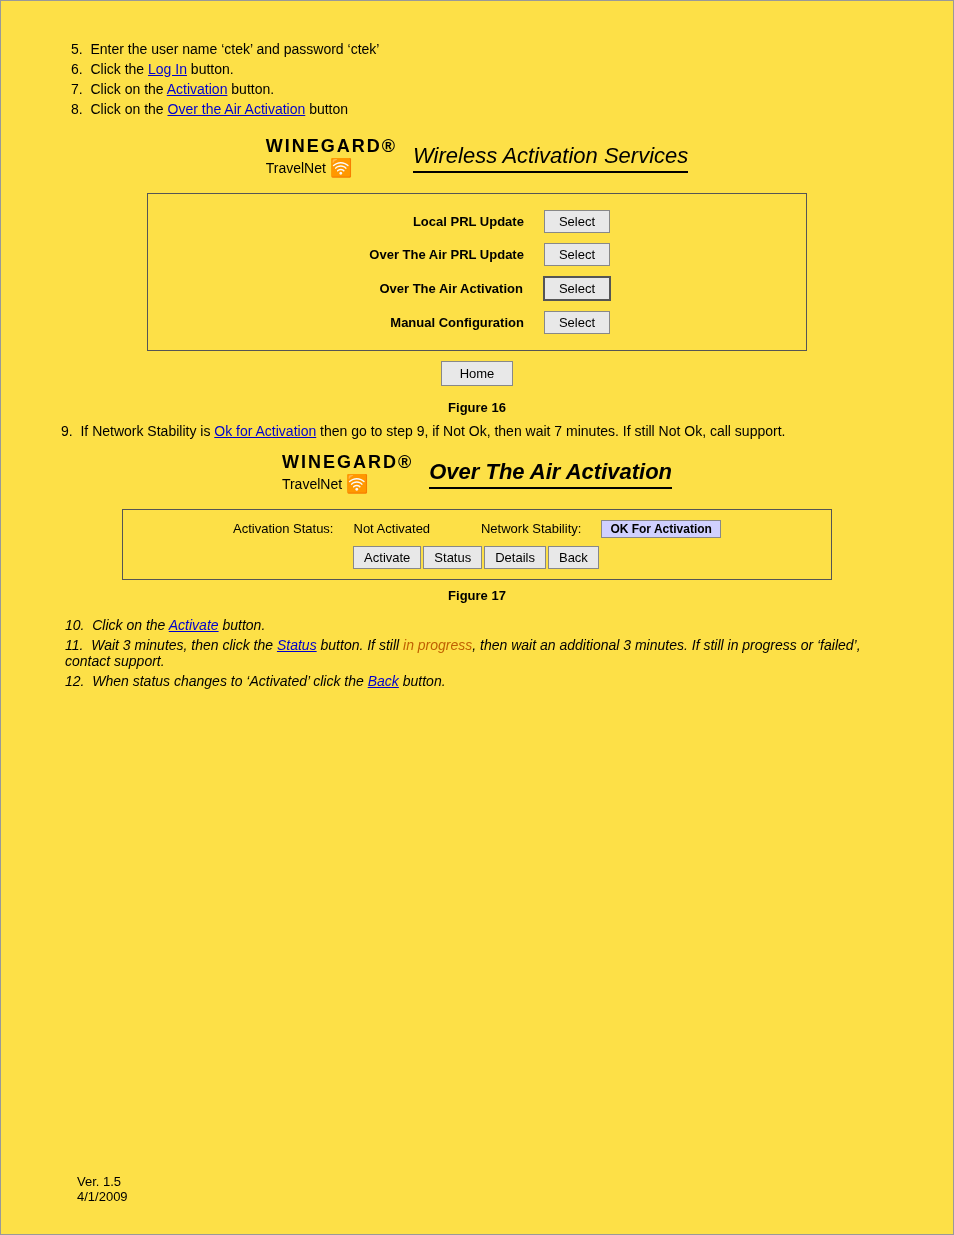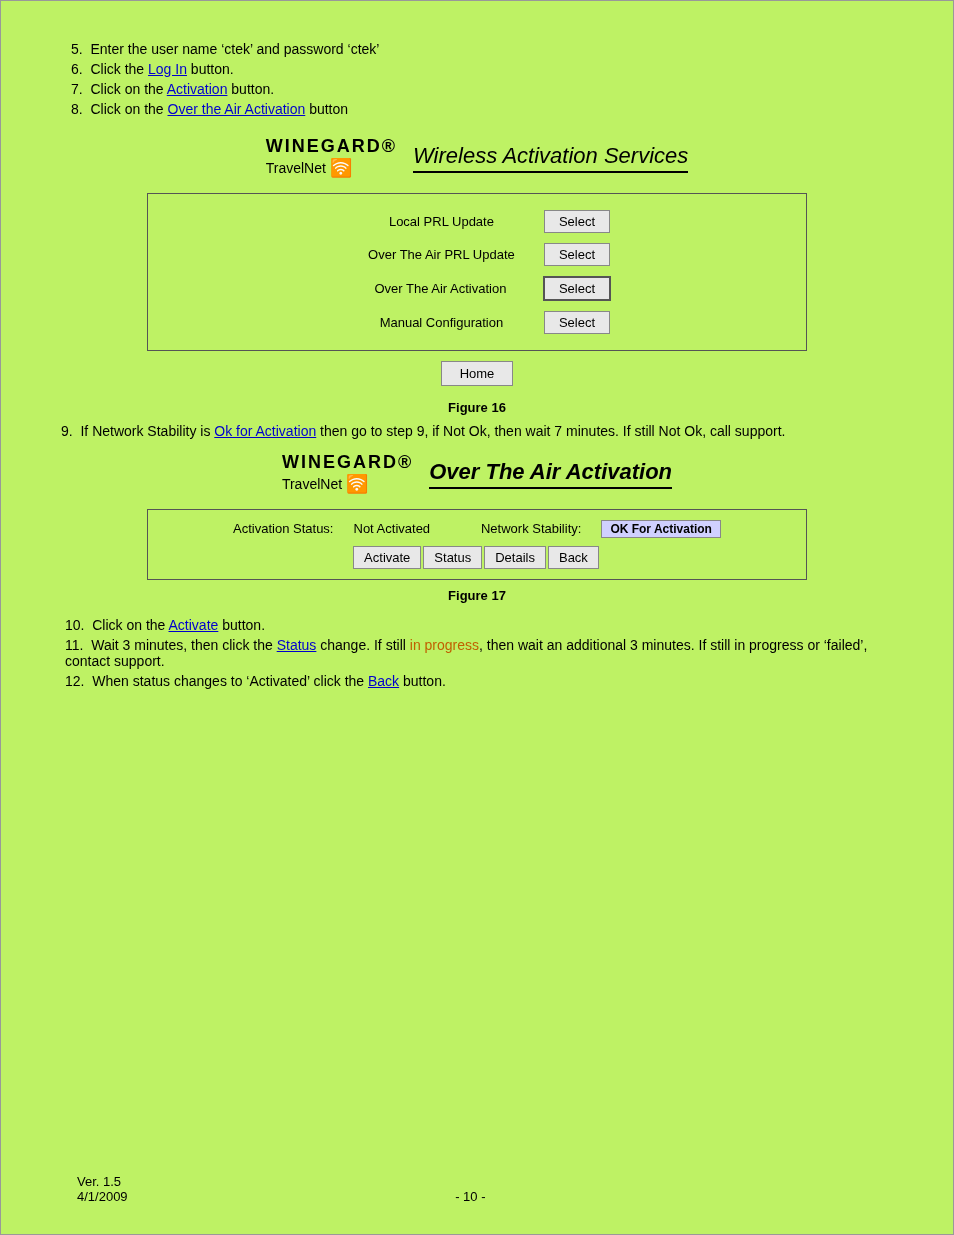--- a/index.html
+++ b/index.html
@@ -7,21 +7,21 @@
       background: #fff;
       font-family: Arial, sans-serif;
       font-size: 14px;
       color: #000;
     }
     .page {
       width: 954px;
       min-height: 1235px;
       border: 1px solid #999;
       padding: 40px 60px 40px 60px;
-      background: #bef264;
+      background: #fde047;
       position: relative;
     }
     .numbered-list {
       list-style: none;
       padding: 0;
       margin-bottom: 20px;
     }
     .numbered-list li {
       margin-bottom: 4px;
       padding-left: 10px;
@@ -42,24 +42,24 @@
       display: flex;
       align-items: center;
       justify-content: center;
       margin-bottom: 10px;
     }
     .figure-row:last-child {
       margin-bottom: 0;
     }
     .figure-label {
       width: 200px;
-      text-align: center;
-      font-weight: normal;
-      font-size: 13px;
-      padding-right: 5px;
+      text-align: right;
+      font-weight: bold;
+      font-size: 13px;
+      padding-right: 20px;
     }
     .figure-btn {
       border: 1px solid #888;
       background: #e8e8e8;
       padding: 3px 14px;
       font-size: 13px;
       cursor: pointer;
       min-width: 60px;
     }
     .figure-btn-bold {
@@ -121,21 +121,21 @@
       font-style: italic;
       font-weight: normal;
       font-size: 22px;
       color: #000;
       border-bottom: 2px solid #000000;
       padding-bottom: 2px;
     }
     
     .figure-17-status-bar {
       border: 1px solid #555;
-      width: 660px;
+      width: 710px;
       margin: 0 auto;
       padding: 10px 4px;
       margin-bottom: 8px;
     }
     .status-row {
       display: flex;
       align-items: center;
       justify-content: center;
       gap: 20px;
       margin-bottom: 8px;
@@ -164,20 +164,21 @@
     }
     
     .bottom-list {
       list-style: none;
       padding: 0;
       margin-top: 14px;
     }
     .bottom-list li {
       margin-bottom: 4px;
       padding-left: 4px;
+      font-style: italic;
     }
     .in-progress {
       color: #c06000;
     }
     
     .footer {
       position: absolute;
       bottom: 30px;
       left: 76px;
       right: 60px;
@@ -304,32 +305,29 @@
 
   <div class="figure-caption section-spacer">Figure 17</div>
 
   <ul class="bottom-list">
     <li>
       <span>10.</span>
       &nbsp;<span>Click on the </span><a href="#">Activate</a><span> button.</span>
     </li>
     <li>
       <span>11.</span>
-      &nbsp;<span>Wait 3 minutes, then click the </span><a href="#">Status</a><span> change.   If still </span><span class="in-progress">in progress</span><span>, then wait an additional 3 minutes.  If still in progress or ‘failed’, contact support.</span>
+      &nbsp;<span>Wait 3 minutes, then click the </span><a href="#">Status</a><span> button.   If still </span><span class="in-progress">in progress</span><span>, then wait an additional 3 minutes.  If still in progress or ‘failed’, contact support.</span>
     </li>
     <li>
       <span>12.</span>
       &nbsp;<span>When status changes to ‘Activated’ click the </span><a href="#">Back</a><span> button.</span>
     </li>
   </ul>
 
   <div class="footer">
     <div>
       <div>Ver. 1.5</div>
       <div>4/1/2009</div>
     </div>
-    <div class="footer-center">
-      <span>- 10 -</span>
-    </div>
     <div style="width:80px;"></div>
   </div>
 
 </div>
 
 </body></html>

